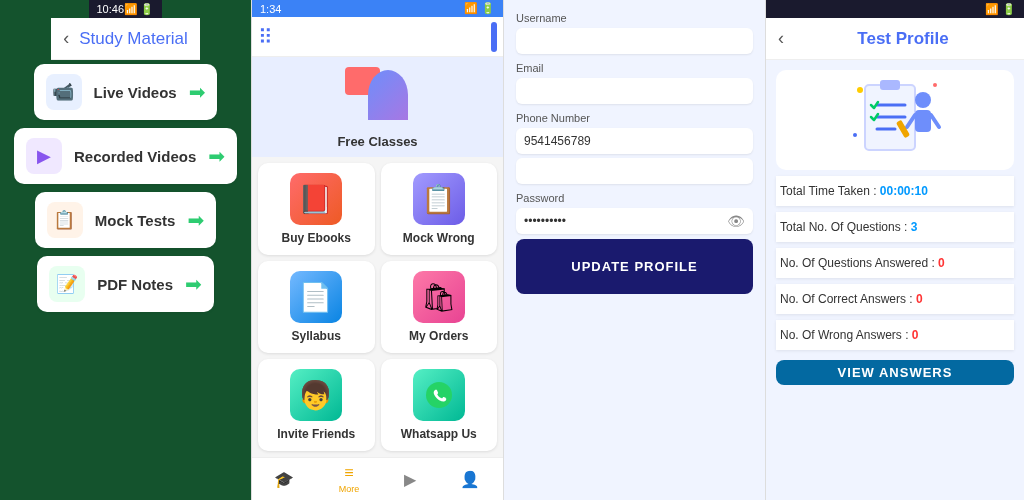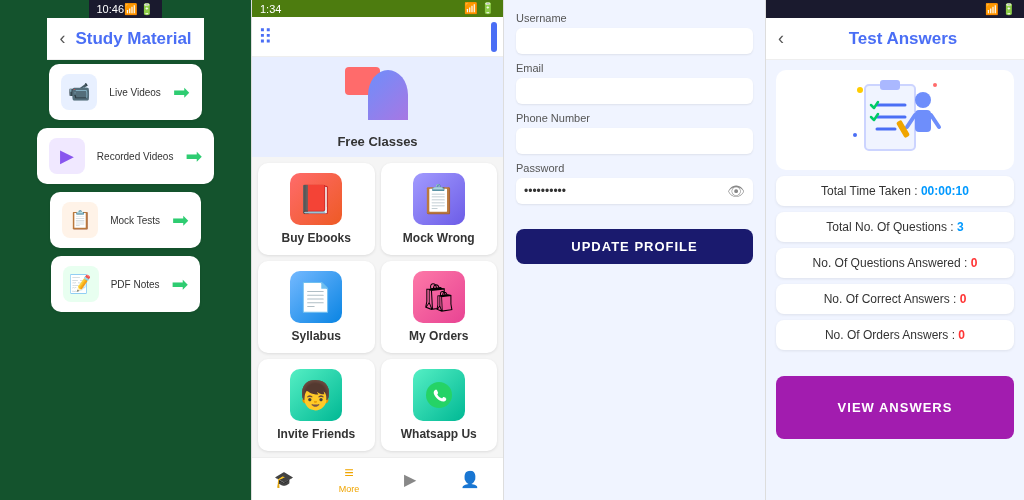--- a/index.html
+++ b/index.html
@@ -41,21 +41,21 @@
       gap: 10px;
     }
     .back-arrow {
       color: #555;
       font-size: 18px;
       cursor: pointer;
     }
     .panel1-title {
       color: #4a6ef5;
       font-size: 17px;
-      font-weight: bold;
+      font-weight: normal;
       flex: 1;
       text-align: center;
     }
     .menu-item {
       display: flex;
       align-items: center;
       background: white;
       margin: 4px 8px;
       border-radius: 10px;
       padding: 10px 12px;
@@ -72,41 +72,41 @@
       justify-content: center;
       font-size: 18px;
       flex-shrink: 0;
     }
     .menu-icon.blue { background: #e8f0ff; color: #4a6ef5; }
     .menu-icon.purple { background: #f0e8ff; color: #8855ee; }
     .menu-icon.orange { background: #fff3e8; color: #f07030; }
     .menu-icon.green { background: #e8fff0; color: #30b060; }
     .menu-label {
       flex: 1;
-      font-size: 10px;
+      font-size: 15px;
       color: #333;
-      font-weight: 400;
+      font-weight: 700;
     }
     .menu-arrow {
       color: #2ecc71;
       font-size: 20px;
     }
     .panel1-spacer { flex: 1; }
 
     
     .panel2 {
       width: 252px;
       height: 500px;
       background: #f5f5f5;
       display: flex;
       flex-direction: column;
       border-right: 1px solid #ddd;
     }
     .panel2-statusbar {
-      background: #4d7c0f;
+      background: #3b82f6;
       color: white;
       font-size: 11px;
       padding: 2px 8px;
       display: flex;
       justify-content: space-between;
       align-items: center;
       height: 18px;
     }
     .panel2-header {
       background: white;
@@ -296,27 +296,27 @@
       position: absolute;
       right: 8px;
       color: #888;
       font-size: 14px;
     }
     .update-btn {
       background: #1a1a6e;
       color: white;
       border: none;
       border-radius: 8px;
-      padding: 10px;
+      padding: 20px;
       text-align: center;
       font-size: 13px;
       font-weight: bold;
       letter-spacing: 1px;
       cursor: pointer;
-      margin: 21px 0;
+      margin: 1px 0;
     }
 
     
     .panel4 {
       width: 258px;
       height: 500px;
       background: #f0f4ff;
       display: flex;
       flex-direction: column;
     }
@@ -357,41 +357,40 @@
       background: white;
       border-radius: 10px;
       display: flex;
       align-items: center;
       justify-content: center;
       padding: 10px;
       height: 100px;
     }
     .result-card {
       background: white;
-      border-radius: 8px;
+      border-radius: 0;
       padding: 8px 4px;
       font-size: 12px;
       color: #333;
       box-shadow: 0 1px 3px rgba(0,0,0,0.08);
-      text-align: center;
     }
     .result-card span.highlight { color: #0099ff; font-weight: bold; }
     .result-card span.red { color: #ff3333; font-weight: bold; }
     .view-answers-btn {
-      background: #a21caf;
+      background: #0369a1;
       color: white;
       border: none;
       border-radius: 8px;
-      padding: 24px;
+      padding: 5px;
       text-align: center;
       font-size: 13px;
       font-weight: bold;
       letter-spacing: 1px;
       cursor: pointer;
-      margin-top: 20px;
+      margin-top: 4px;
     }
   </style>
 </head>
 <body>
 
 <div class="panel1">
   <div class="panel1-statusbar">
     <span>10:46</span>
     <span>📶 🔋</span>
   </div>
@@ -493,41 +492,42 @@
 <div class="panel3">
 
   <div class="profile-form">
     <label class="form-label">Username</label>
     <input class="form-input" type="text" value="" style="">
 
     <label class="form-label">Email</label>
     <input class="form-input" type="email" value="" style="">
 
     <label class="form-label">Phone Number</label>
+    <input class="form-input" type="text" value="9541456789" style="">
 
     <input class="form-input" type="text" value="" style="">
 
     <label class="form-label">Password</label>
     <div class="form-input-password">
       <input type="password" value="1234567890" style="width: 100%; background: white; border: none; border-radius: 6px; padding: 6px 28px 6px 8px; font-size: 12px; box-shadow: rgba(0, 0, 0, 0.08) 0px 1px 2px;">
       <span class="eye-icon">👁</span>
     </div>
 
     <button class="update-btn">UPDATE PROFILE</button>
   </div>
 </div>
 
 <div class="panel4">
   <div class="panel4-statusbar">
     <span></span>
     <span>📶 🔋</span>
   </div>
   <div class="panel4-header">
     <span class="back-arrow">‹</span>
-    <span class="panel4-title">Test Answers</span>
+    <span class="panel4-title">Test Profile</span>
   </div>
 
   <div class="panel4-body">
     <div class="result-illustration">
       <svg width="100" height="90" viewBox="0 0 100 90" fill="none">
 
         <rect x="20" y="10" width="50" height="65" rx="4" fill="#f0f4ff" stroke="#ccd4ff" stroke-width="2"></rect>
         <rect x="35" y="5" width="20" height="10" rx="3" fill="#aab8ff"></rect>
 
         <line x1="32" y1="30" x2="60" y2="30" stroke="#4a6ef5" stroke-width="3" stroke-linecap="round"></line>
@@ -560,19 +560,19 @@
     </div>
     <div class="result-card">
       <span>No. Of Questions Answered :</span>
       <span class="red" style="color: rgb(255, 51, 51); font-weight: bold;">0</span>
     </div>
     <div class="result-card">
       <span>No. Of Correct Answers :</span>
       <span class="red" style="color: rgb(255, 51, 51); font-weight: bold;">0</span>
     </div>
     <div class="result-card">
-      <span>No. Of Orders Answers :</span>
+      <span>No. Of Wrong Answers :</span>
       <span class="red" style="color: rgb(255, 51, 51); font-weight: bold;">0</span>
     </div>
 
     <button class="view-answers-btn">VIEW ANSWERS</button>
   </div>
 </div>
 
 </body></html>

